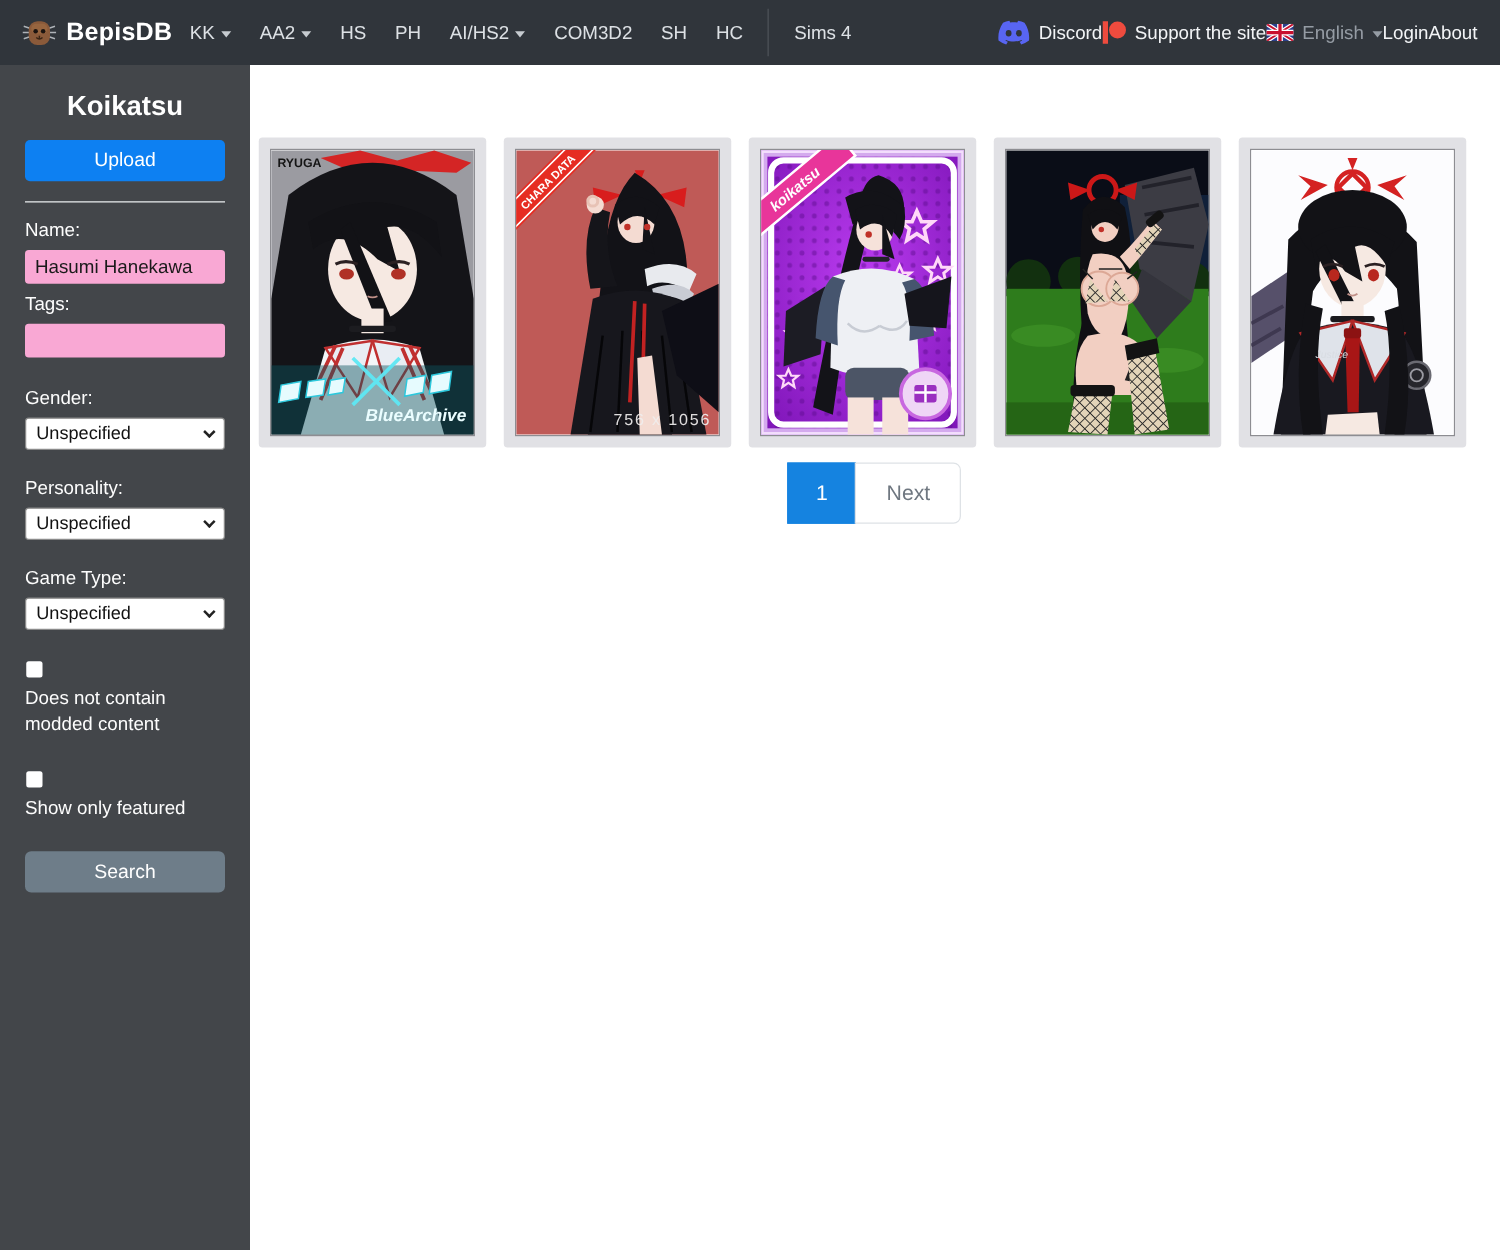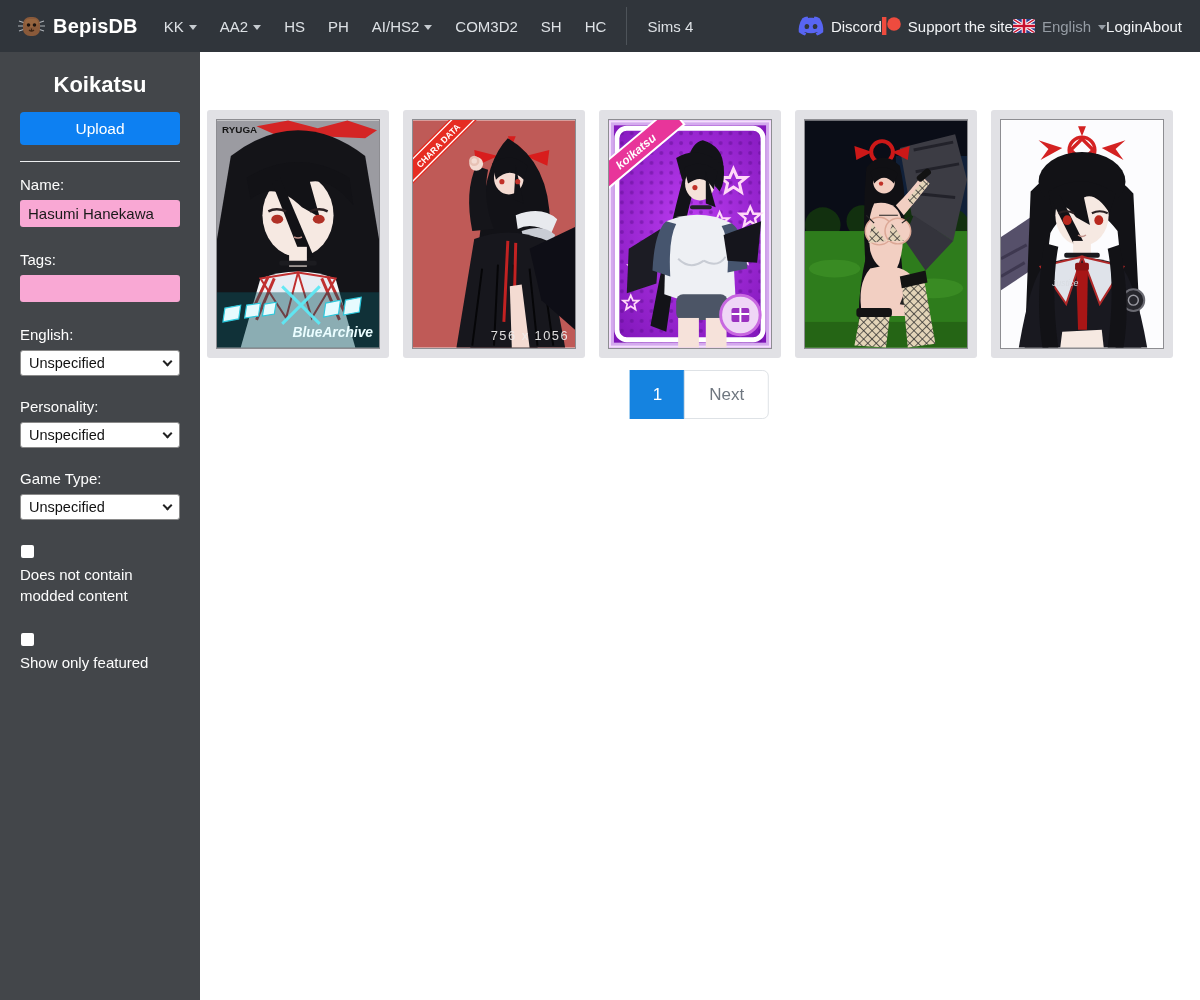--- a/index.html
+++ b/index.html
@@ -7,21 +7,21 @@
   body {
     width:1200px; height:1000px; position:relative; overflow:hidden;
     background:#ffffff; font-family:"Liberation Sans", sans-serif;
   }
   
   .navbar {
     position:absolute; top:0; left:0; width:1200px; height:52px;
     background:#30353b; display:flex; align-items:center; padding:0 18px;
     color:#dfe3e6;
   }
-  .brand { display:flex; align-items:center; gap:8px; margin-right:26px; cursor:pointer; }
+  .brand { display:flex; align-items:center; gap:8px; margin-right:14px; cursor:pointer; }
   .brand-text { font-size:20px; font-weight:bold; color:#ffffff; letter-spacing:.2px; }
   .nav-links { display:flex; align-items:center; gap:23px; font-size:15px; }
   .nav-item { display:flex; align-items:center; gap:5px; cursor:pointer; color:#dde1e5; white-space:nowrap; }
   .caret {
     width:0; height:0; border-left:4.5px solid transparent; border-right:4.5px solid transparent;
     border-top:5px solid #c6cbd0; margin-top:2px;
   }
   .nav-divider { width:1px; height:38px; background:#4d5359; margin:0 -3px; }
   .nav-right { margin-left:auto; display:flex; align-items:center; font-size:15px; }
   .nav-right .grp { display:flex; align-items:center; gap:7px; cursor:pointer; color:#f2f4f6; white-space:nowrap; }
@@ -165,27 +165,27 @@
 <aside class="sidebar">
   <div class="side-title">Koikatsu</div>
   <button class="btn btn-upload">Upload</button>
   <hr class="side-hr">
 
   <div class="grp-box" style="margin-top:0;">
     <div class="fld-label">Name:</div>
     <input class="txt-input" type="text" value="Hasumi Hanekawa" style="">
   </div>
 
-  <div class="grp-box" style="margin-top:24px;">
+  <div class="grp-box" style="margin-top:8px;">
     <div class="fld-label">Tags:</div>
     <input class="txt-input" type="text" value="" style="">
   </div>
 
   <div class="grp-box" style="margin-top:24px;">
-    <div class="fld-label">English:</div>
+    <div class="fld-label">Gender:</div>
     <div class="select">
       <span>Unspecified</span>
         <span class="chev"></span>
     </div>
   </div>
 
   <div class="grp-box">
     <div class="fld-label">Personality:</div>
     <div class="select">
       <span>Unspecified</span>
@@ -206,20 +206,21 @@
     <div class="chk-label">Does not contain modded content</div>
   </div>
 
 
 
   <div class="grp-box" style="margin-top:27px;">
     <input class="chk" type="checkbox" style="">
     <div class="chk-label">Show only featured</div>
   </div>
 
+  <button class="btn btn-search">Search</button>
 </aside>
 
 <main class="main">
   <div class="cards-row">
 
     <div class="card">
       <div class="thumb">
         <svg viewBox="0 0 164 230">
           <rect width="164" height="230" fill="#9b9ba1"></rect>
           <path d="M40,6 L72,0 L102,8 L132,0 L162,10 L150,18 L58,14 Z" fill="#d42525"></path>

